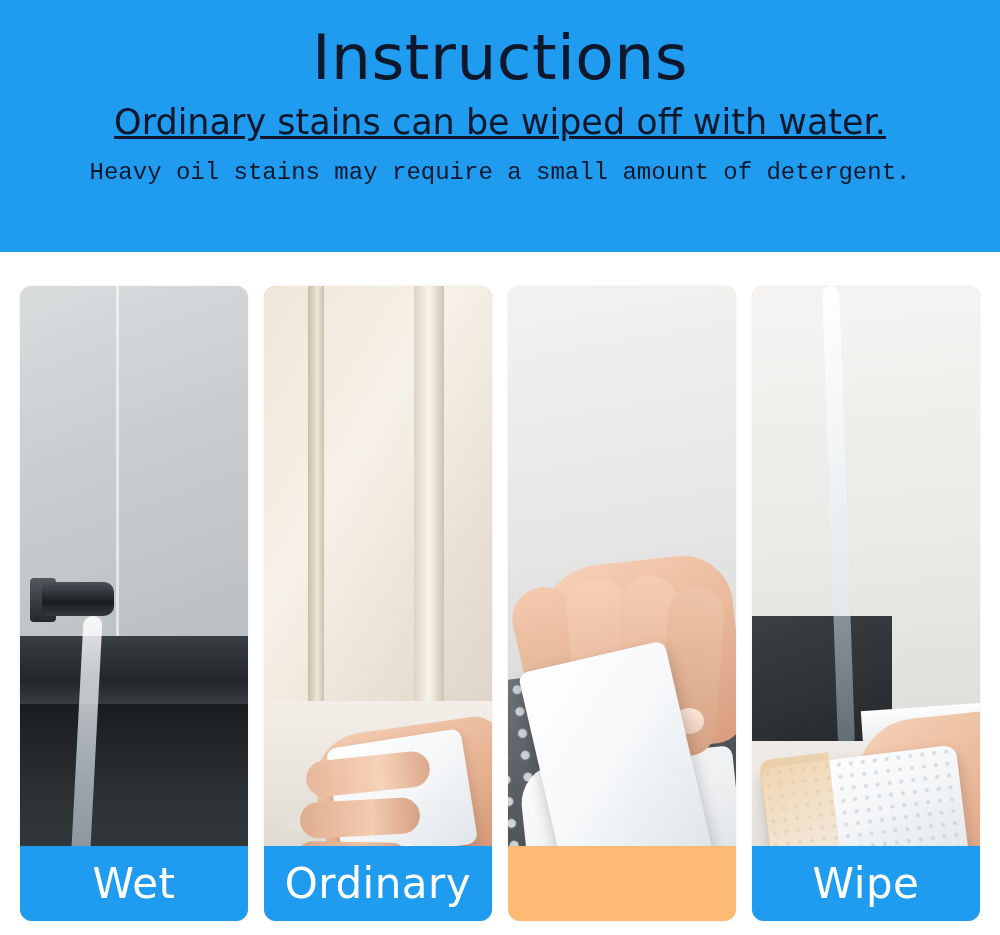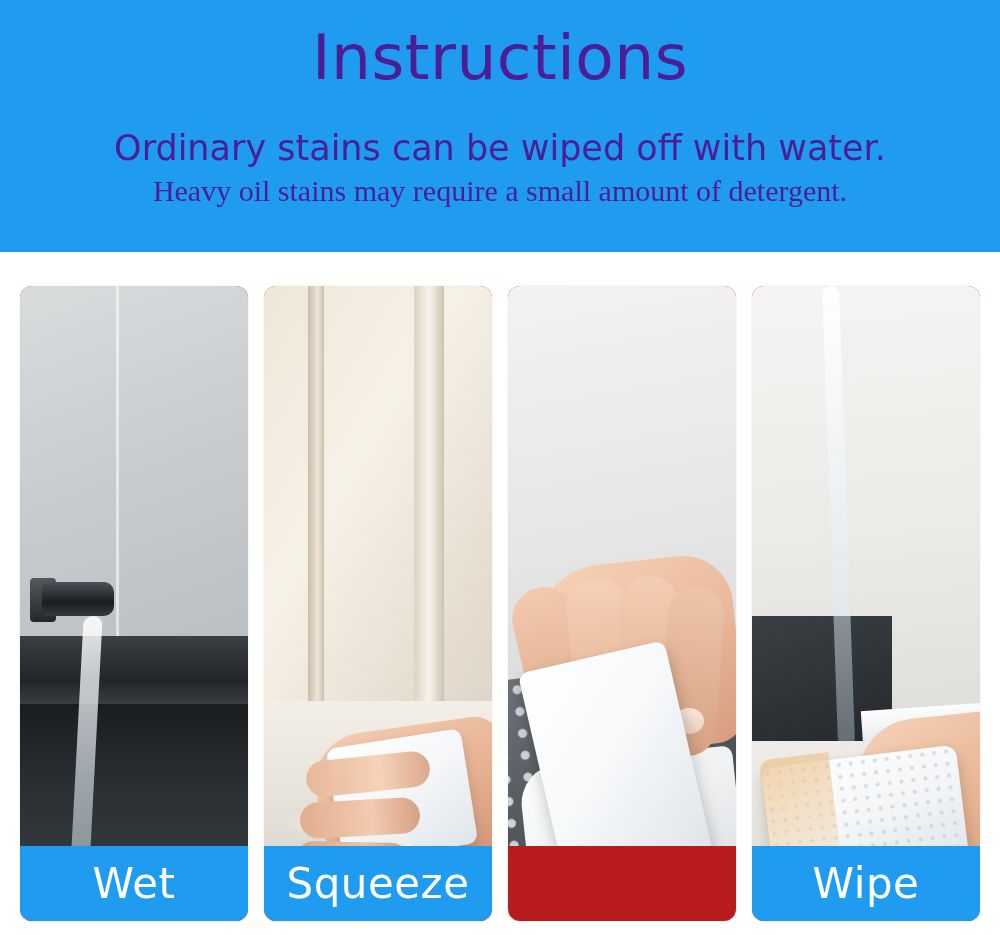--- a/index.html
+++ b/index.html
@@ -21,63 +21,65 @@
   }
 
   
   .header {
     position: absolute;
     left: 0;
     top: 0;
     width: 1000px;
     height: 252px;
     background: #1f9bf0;
-    color: #4c1d95;
+    color: #0f172a;
     text-align: center;
     box-sizing: border-box;
     padding-top: 22px;
   }
   .header-title {
     font-size: 63px;
     line-height: 72px;
     font-weight: 400;
     letter-spacing: 0.5px;
     font-family: "DejaVu Sans", sans-serif;
   }
   .header-line1 {
     font-size: 35px;
     line-height: 48px;
-    margin-top: 30px;
+    margin-top: 4px;
     font-family: "DejaVu Sans", sans-serif;
+    text-decoration: underline;
   }
   .header-line2 {
-    font-size: 30px;
+    font-size: 24px;
     line-height: 38px;
-    font-family: Liberation Serif, serif;
+    margin-top: 8px;
+    font-family: Liberation Mono, monospace;
   }
 
   
   .steps {
     position: absolute;
     left: 0;
     top: 252px;
     width: 1000px;
     height: 683px;
     display: flex;
     justify-content: space-between;
     padding: 34px 20px 18px 20px;
     box-sizing: border-box;
   }
   .step {
     position: relative;
     width: 228px;
     height: 635px;
     border-radius: 12px;
     overflow: hidden;
-    background: #b91c1c;
+    background: #fdba74;
     box-shadow: 0 0 0 1px rgba(0,0,0,0.03);
   }
   .photo {
     position: absolute;
     left: 0;
     top: 0;
     width: 100%;
     height: 560px;
     overflow: hidden;
   }
@@ -357,21 +359,21 @@
         <div class="layer s2-pool"></div>
         <div class="layer s2-hand"></div>
         <div class="layer s2-sponge"></div>
         <div class="layer s2-f1"></div>
         <div class="layer s2-f2"></div>
         <div class="layer s2-f3"></div>
 
         <div class="layer s2-drip" style="left:140px; top:558px; width:9px; height:120px;"></div>
 
       </div>
-      <div class="caption">Squeeze</div>
+      <div class="caption">Ordinary</div>
     </div>
 
     <div class="step">
       <div class="photo">
         <div class="layer s3-bg"></div>
         <div class="layer s3-mat">
           <div class="layer s3-mat-tex"></div>
         </div>
         <div class="layer s3-cloth"></div>
         <div class="layer s3-hand"></div>

